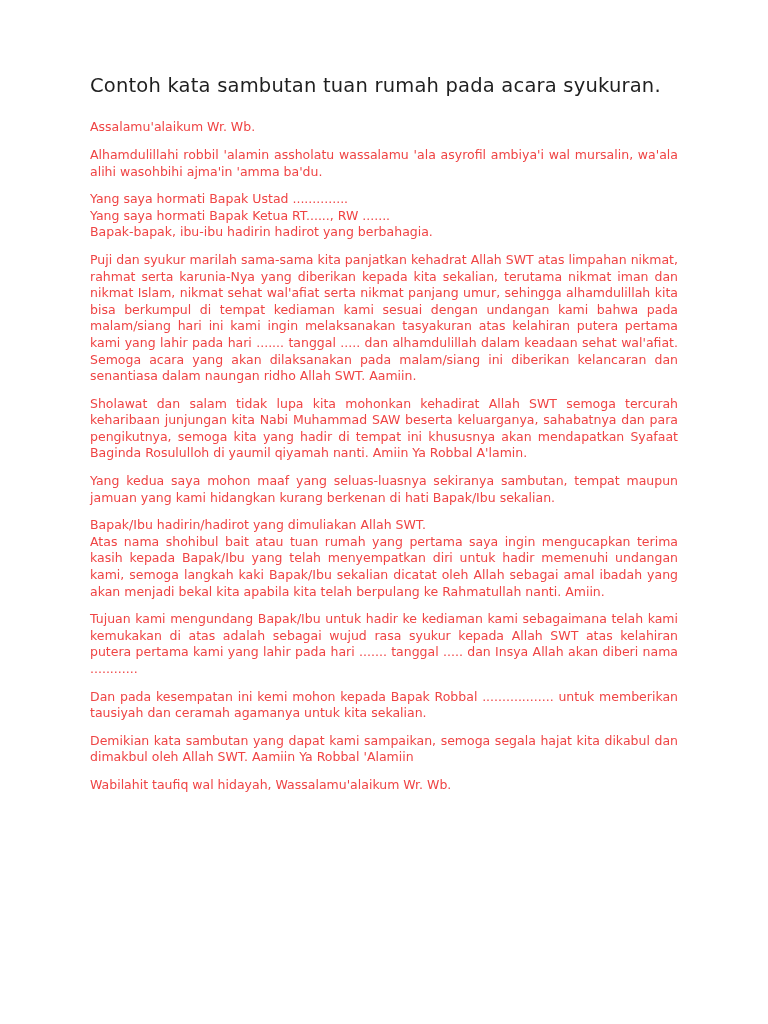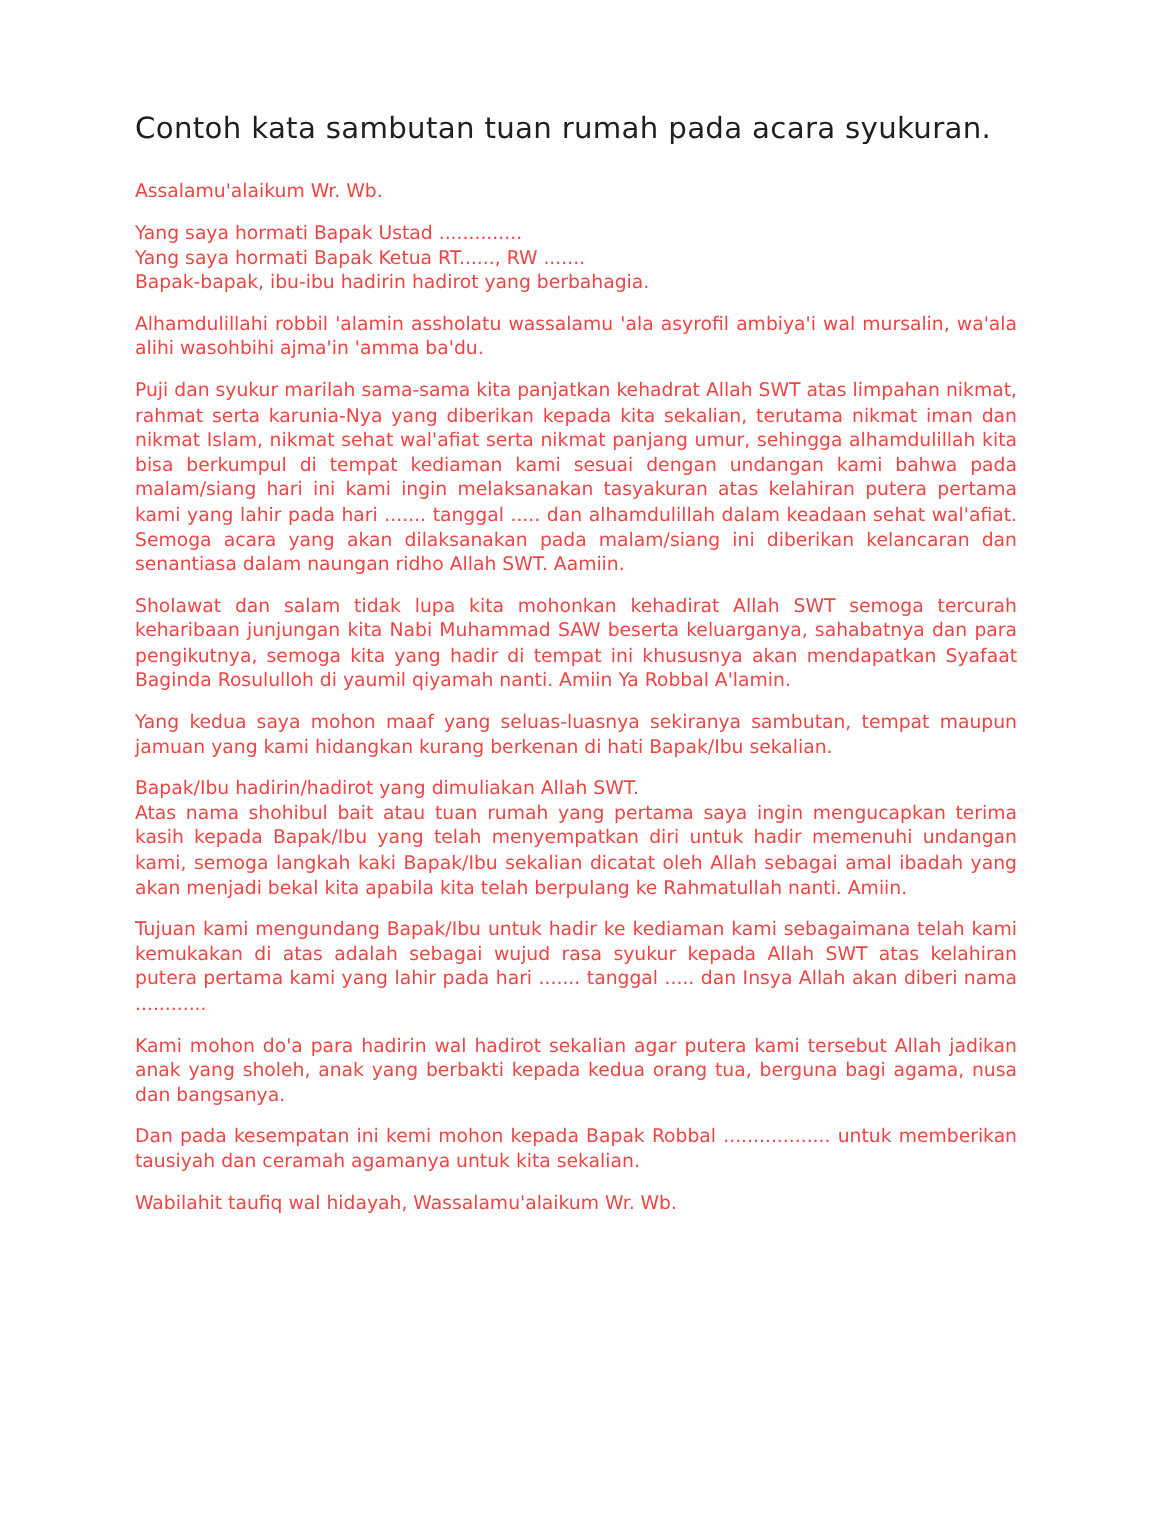--- a/index.html
+++ b/index.html
@@ -43,27 +43,27 @@
   }
 </style>
 </head>
 <body>
 
 <div class="page">
   <div class="content">
     <h1 class="doc-title">Contoh kata sambutan tuan rumah pada acara syukuran.</h1>
 
     <p class="para">Assalamu'alaikum Wr. Wb.</p>
+    <p class="para">Alhamdulillahi robbil 'alamin assholatu wassalamu 'ala asyrofil ambiya'i wal mursalin, wa'ala alihi wasohbihi ajma'in 'amma ba'du.</p>
     <p class="para pre">Yang saya hormati Bapak Ustad ..............
 Yang saya hormati Bapak Ketua RT......, RW .......
 Bapak-bapak, ibu-ibu hadirin hadirot yang berbahagia.</p>
-    <p class="para">Alhamdulillahi robbil 'alamin assholatu wassalamu 'ala asyrofil ambiya'i wal mursalin, wa'ala alihi wasohbihi ajma'in 'amma ba'du.</p>
     <p class="para">Puji dan syukur marilah sama-sama kita panjatkan kehadrat Allah SWT atas limpahan nikmat, rahmat serta karunia-Nya yang diberikan kepada kita sekalian, terutama nikmat iman dan nikmat Islam, nikmat sehat wal'afiat serta nikmat panjang umur, sehingga alhamdulillah kita bisa berkumpul di tempat kediaman kami sesuai dengan undangan kami bahwa pada malam/siang hari ini kami ingin melaksanakan tasyakuran atas kelahiran putera pertama kami yang lahir pada hari ....... tanggal ..... dan alhamdulillah dalam keadaan sehat wal'afiat. Semoga acara yang akan dilaksanakan pada malam/siang ini diberikan kelancaran dan senantiasa dalam naungan ridho Allah SWT. Aamiin.</p>
     <p class="para">Sholawat dan salam tidak lupa kita mohonkan kehadirat Allah SWT semoga tercurah keharibaan junjungan kita Nabi Muhammad SAW beserta keluarganya, sahabatnya dan para pengikutnya, semoga kita yang hadir di tempat ini khususnya akan mendapatkan Syafaat Baginda Rosululloh di yaumil qiyamah nanti. Amiin Ya Robbal A'lamin.</p>
     <p class="para">Yang kedua saya mohon maaf yang seluas-luasnya sekiranya sambutan, tempat maupun jamuan yang kami hidangkan kurang berkenan di hati Bapak/Ibu sekalian.</p>
     <p class="para pre">Bapak/Ibu hadirin/hadirot yang dimuliakan Allah SWT.
 Atas nama shohibul bait atau tuan rumah yang pertama saya ingin mengucapkan terima kasih kepada Bapak/Ibu yang telah menyempatkan diri untuk hadir memenuhi undangan kami, semoga langkah kaki Bapak/Ibu sekalian dicatat oleh Allah sebagai amal ibadah yang akan menjadi bekal kita apabila kita telah berpulang ke Rahmatullah nanti. Amiin.</p>
     <p class="para">Tujuan kami mengundang Bapak/Ibu untuk hadir ke kediaman kami sebagaimana telah kami kemukakan di atas adalah sebagai wujud rasa syukur kepada Allah SWT atas kelahiran putera pertama kami yang lahir pada hari ....... tanggal ..... dan Insya Allah akan diberi nama ............</p>
-    <p class="para">Kami mohon do'a para hadirin wal hadirot sekalian agar putera kami tersebut Allah jadikan anak yang sholeh, anak yang berbakti kepada kedua orang tua, berguna bagi agama, nusa dan bangsanya.</p>
     <p class="para">Dan pada kesempatan ini kemi mohon kepada Bapak Robbal .................. untuk memberikan tausiyah dan ceramah agamanya untuk kita sekalian.</p>
+    <p class="para">Demikian kata sambutan yang dapat kami sampaikan, semoga segala hajat kita dikabul dan dimakbul oleh Allah SWT. Aamiin Ya Robbal 'Alamiin</p>
     <p class="para">Wabilahit taufiq wal hidayah, Wassalamu'alaikum Wr. Wb.</p>
   </div>
 </div>
 
 </body></html>

